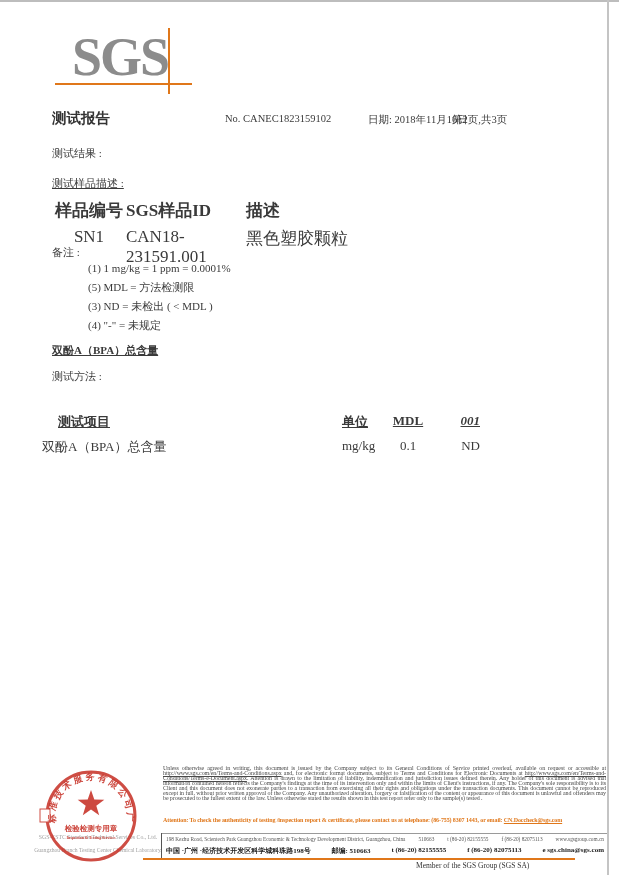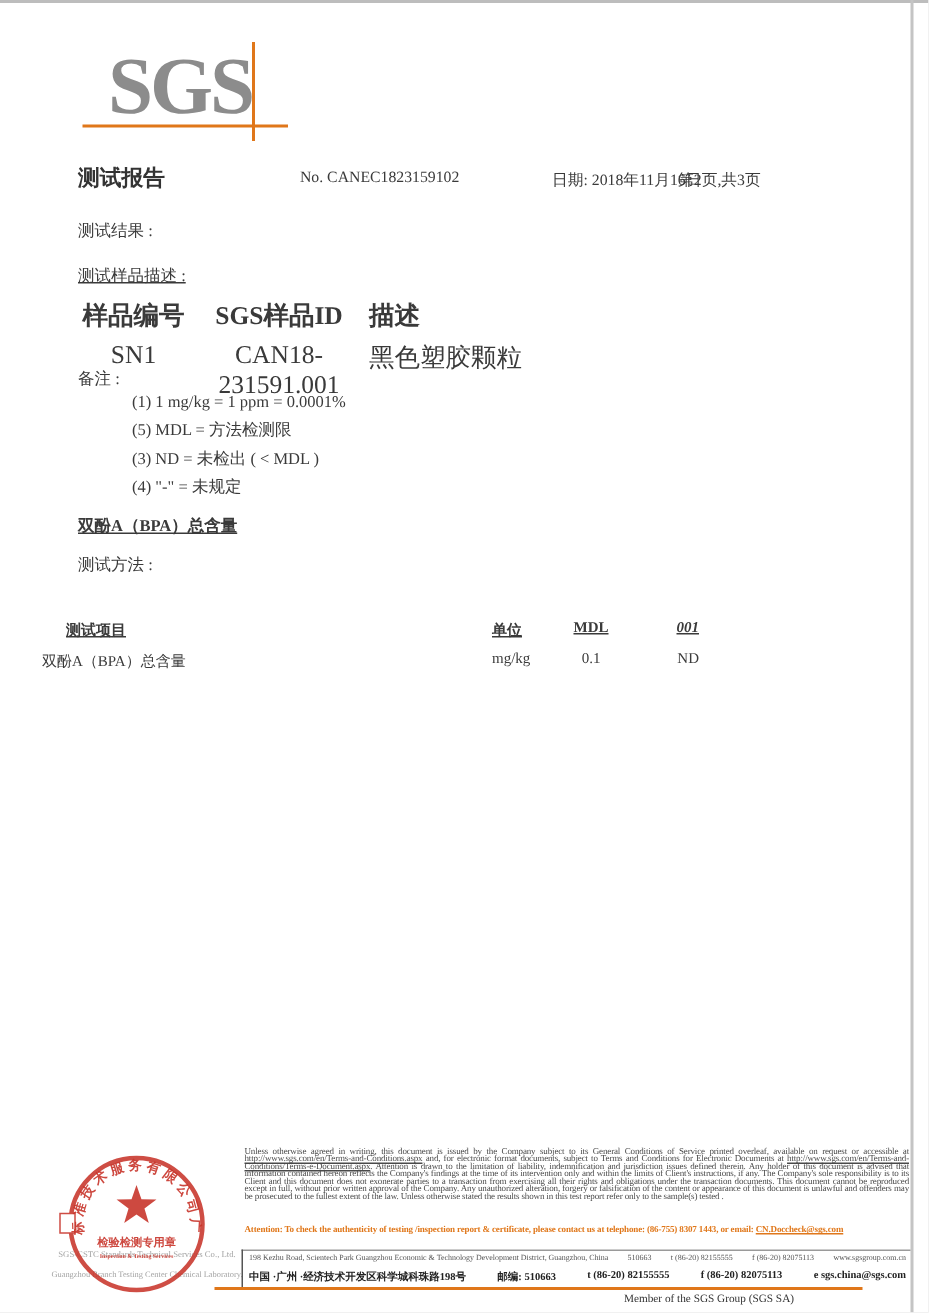--- a/index.html
+++ b/index.html
@@ -13,43 +13,43 @@
 
   
   .logo{position:absolute;left:72px;top:30px;font-size:54px;line-height:54px;font-weight:bold;
         color:#8c8c8c;letter-spacing:-2px;}
   .logo-v{position:absolute;left:168px;top:28px;width:2px;height:66px;background:#E0771A;}
   .logo-h{position:absolute;left:55px;top:83px;width:137px;height:2px;background:#E0771A;}
 
   
   .title{position:absolute;left:52px;top:109px;font-size:14.5px;font-weight:bold;color:#333;}
   .meta{position:absolute;top:113px;font-size:10.5px;color:#3a3a3a;}
-  .report-no{left:200px;} .report-date{left:368px;} .page-info{left:452px;}
+  .report-no{left:225px;} .report-date{left:368px;} .page-info{left:452px;}
 
   .label{position:absolute;left:52px;font-size:11px;color:#3a3a3a;}
   .u{text-decoration:underline;}
   .b{font-weight:bold;}
 
   
   .sample-table{position:absolute;left:52px;top:199px;font-size:17px;}
   .srow{display:flex;margin-bottom:5px;}
   .sc1{width:74px;text-align:center;}
-  .sc2{width:120px;text-align:center;}
+  .sc2{width:120px;}
   .sc3{text-align:center;}
 
   
   .notes{position:absolute;left:88px;top:263px;font-size:11px;}
   .note-line{margin-bottom:8px;line-height:11px;}
 
   .bpa-heading{position:absolute;left:52px;top:343px;font-size:11px;font-weight:bold;text-decoration:underline;}
   .method-label{position:absolute;left:52px;top:369px;font-size:11px;}
   .method-text{position:absolute;left:122px;top:369px;width:472px;font-size:11px;line-height:19px;}
 
   
-  .result-table{position:absolute;left:28px;top:413px;font-size:10px;}
+  .result-table{position:absolute;left:42px;top:413px;font-size:13px;}
   .rrow{display:flex;margin-bottom:7px;}
   .rc1{width:300px;}
   .rrow.head .rc1{padding-left:16px;width:284px;}
   .rc2{width:46px;text-align:left;}
   .rc3{width:40px;text-align:center;}
   .rc4{width:48px;text-align:right;margin-left:4px;}
   .head span{font-weight:bold;text-decoration:underline;}
   .ital{font-style:italic;}
 
   

